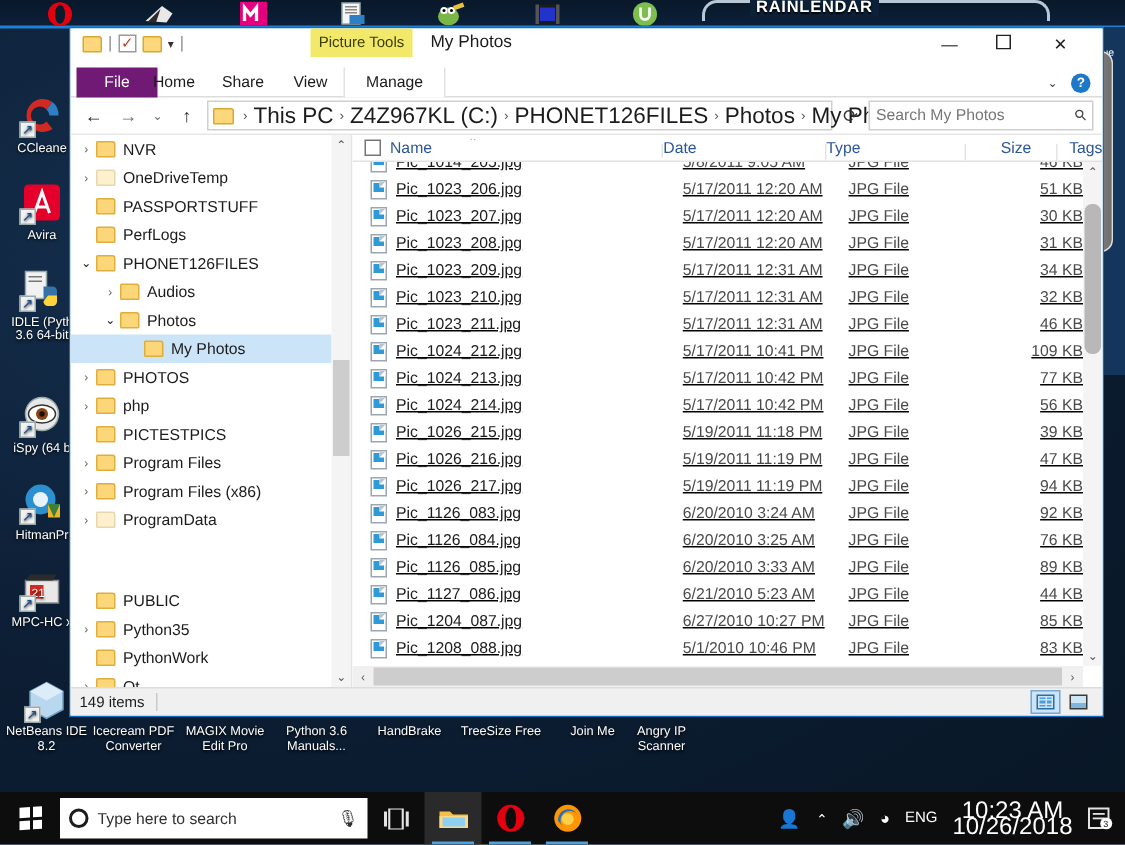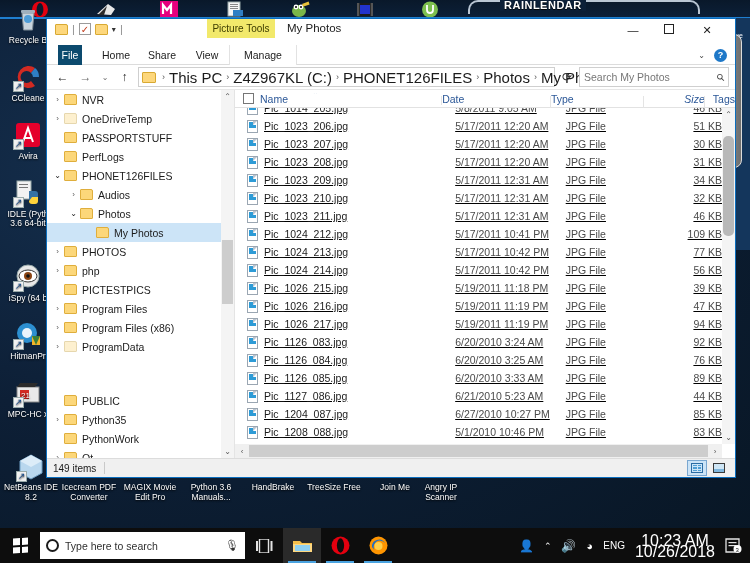--- a/index.html
+++ b/index.html
@@ -115,21 +115,21 @@
   
   #ribbon {
     height:20px; flex:0 0 20px; position:relative;
     background:#fff; border-bottom:1px solid #dcdcdc;
   }
   .rtab {
     position:absolute; top:0; height:20px; line-height:20px;
     font-size:10.5px; color:#1b1b1b; text-align:center;
   }
   #tab-file {
-    left:11px; width:24px; background:#0c4a6e; color:#fff;
+    left:4px; width:54px; background:#701a75; color:#fff;
   }
   #tab-home { left:46px; width:46px; }
   #tab-share { left:92px; width:46px; }
   #tab-view { left:138px; width:44px; }
   #tab-manage {
     left:182px; width:68px; background:#fff;
     border-left:1px solid #e2e2e2; border-right:1px solid #e2e2e2;
   }
   #ribbon-right { position:absolute; right:8px; top:0; height:20px; display:flex; align-items:center; gap:9px;}
   #ribbon-caret { font-size:8px; color:#444; }
@@ -335,30 +335,20 @@
   <div id="rainlendar"></div>
   <div id="rainlendar-label">RAINLENDAR</div>
 
   <div id="sidewidget">
     <div class="wtext">Tue</div>
     <div class="wdots">⋮</div>
     <div class="wgreen">▪</div>
   </div>
   <div id="sidegrip"></div>
 
-  <div class="dicon" style="left:0px; top:4px;">
-    <span class="glyph">
-      <svg width="30" height="30" viewBox="0 0 30 30">
-          <path d="M9 9 h12 l-1.5 17 h-9 Z" fill="#c8d4dd" stroke="#7d8b96"></path>
-          <rect x="8" y="6" width="14" height="3" rx="1" fill="#9fb0bd"></rect>
-          <circle cx="15" cy="15" r="4" fill="#2f8fd6" opacity=".8"></circle>
-        </svg>
-    </span>
-    <span>Recycle B</span>
-  </div>
 
   <div class="dicon" style="left:0px; top:62px;">
     <span class="glyph">
       <svg width="30" height="30" viewBox="0 0 30 30">
           <path d="M22 6 A11 11 0 1 0 22 24 L18 19 A6 6 0 1 1 18 11 Z" fill="#d22a22"></path>
           <path d="M22 6 A11 11 0 0 1 26 15 L20 15 A6 6 0 0 0 18 11 Z" fill="#2f7fc4"></path>
         </svg>
       <span class="shortcut-arrow">↗</span>
     </span>
     <span>CCleane</span>
@@ -639,21 +629,21 @@
             <span class="lbl">Name</span>
             <span class="sortcaret">⌃</span>
             <span class="vdiv"></span>
           </span>
           <span class="ch c-date">
             <span class="lbl">Date</span><span class="vdiv"></span>
           </span>
           <span class="ch c-type">
             <span class="lbl">Type</span><span class="vdiv"></span>
           </span>
-          <span class="ch c-size" style="text-align:right;padding-left:6px;font-style:italic;">
+          <span class="ch c-size" style="text-align:center;padding-left:6px;">
             <span class="lbl">Size</span><span class="vdiv"></span>
           </span>
           <span class="ch" style="padding-left:8px;">
             <span class="lbl">Tags</span>
           </span>
         </div>
 
         <div id="listwrap">
           <div id="filerows" style="margin-top:-9px;">
               <div class="frow">

